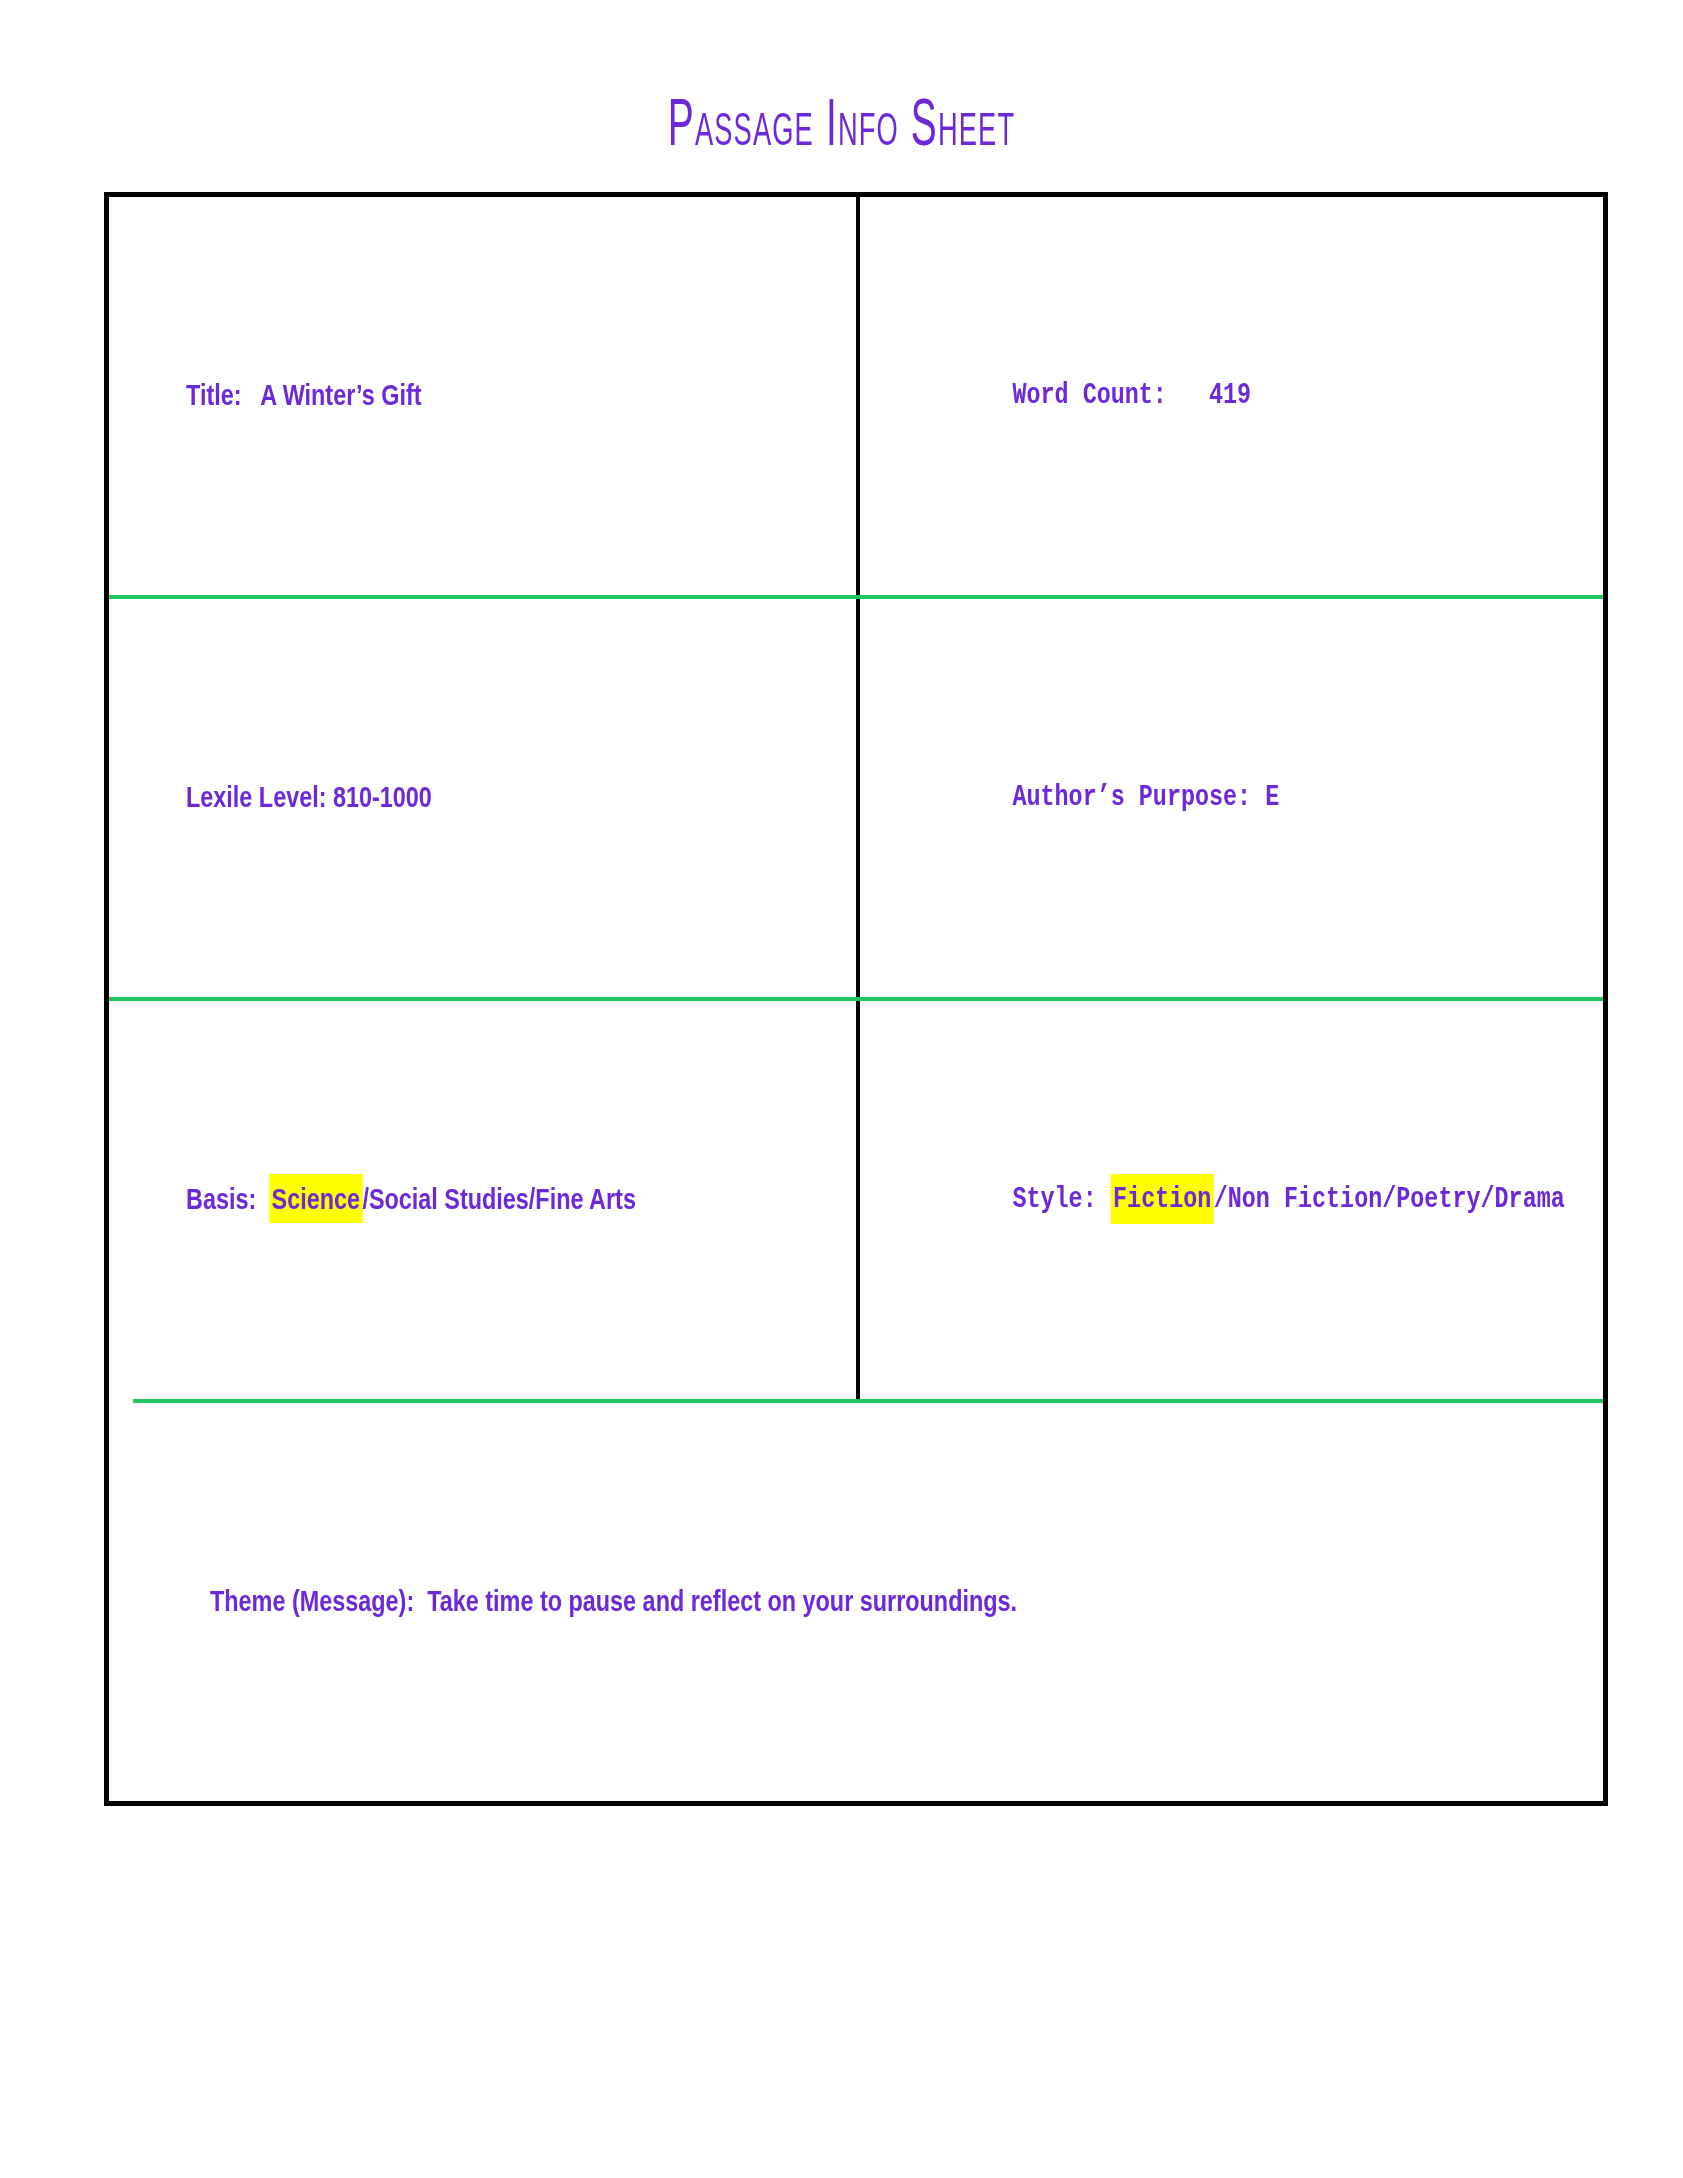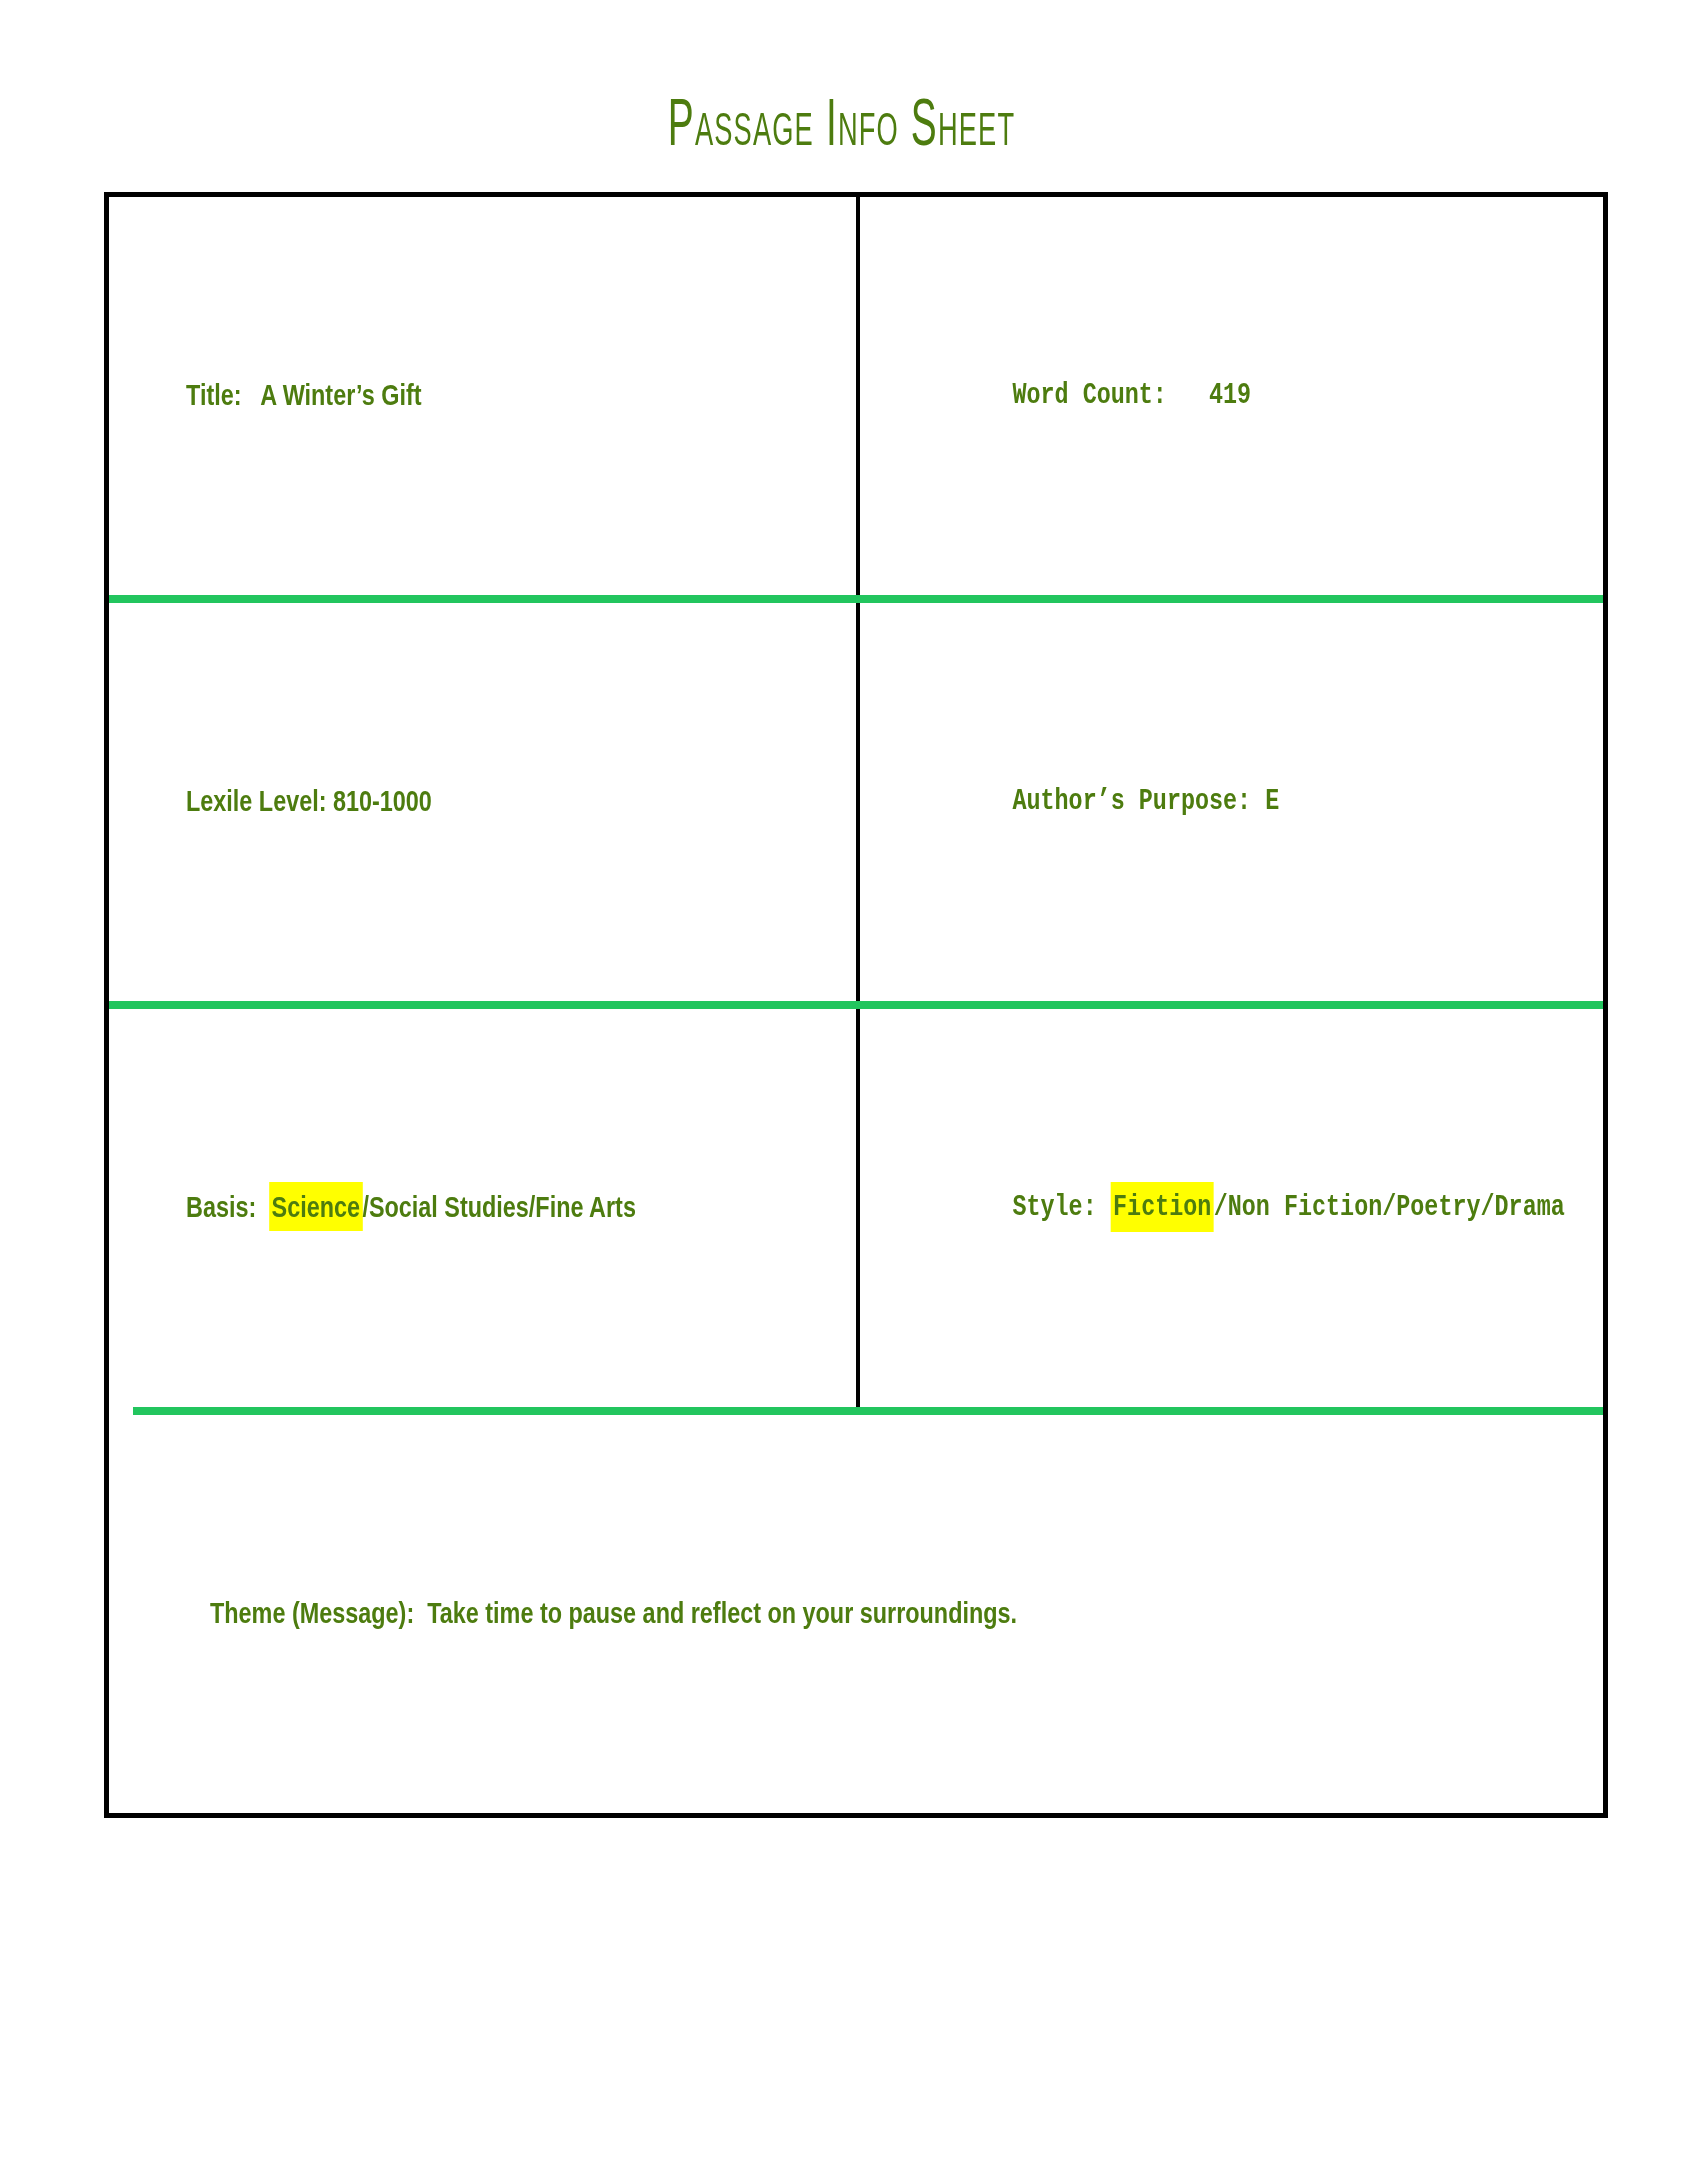--- a/index.html
+++ b/index.html
@@ -6,21 +6,21 @@
     margin: 0;
     padding: 0;
     background: #ffffff;
   }
   .page {
     position: relative;
     width: 1683px;
     height: 2178px;
     background: #ffffff;
     font-family: "Liberation Sans", sans-serif;
-    color: #4d7c0f;
+    color: #6d28d9;
   }
   .doc-title {
     position: absolute;
     top: 83px;
     left: 0;
     width: 100%;
     text-align: center;
   }
   .doc-title .tt {
     display: inline-block;
@@ -36,21 +36,21 @@
   .sheet {
     position: absolute;
     left: 104px;
     top: 192px;
     width: 1504px;
     border: 5px solid #000000;
     box-sizing: border-box;
     background: #ffffff;
   }
   .row {
-    border-top: 8px solid #22c55e;
+    border-top: 4px solid #22c55e;
     box-sizing: border-box;
   }
   .row:first-child { border-top: none; }
   .cols {
     display: grid;
     grid-template-columns: 1fr 1fr;
   }
   .cols > .cell:last-child { border-left: 4px solid #000000; font-family: Liberation Mono, monospace; }
   .cell {
     padding: 16px 16px 18px 12px;

